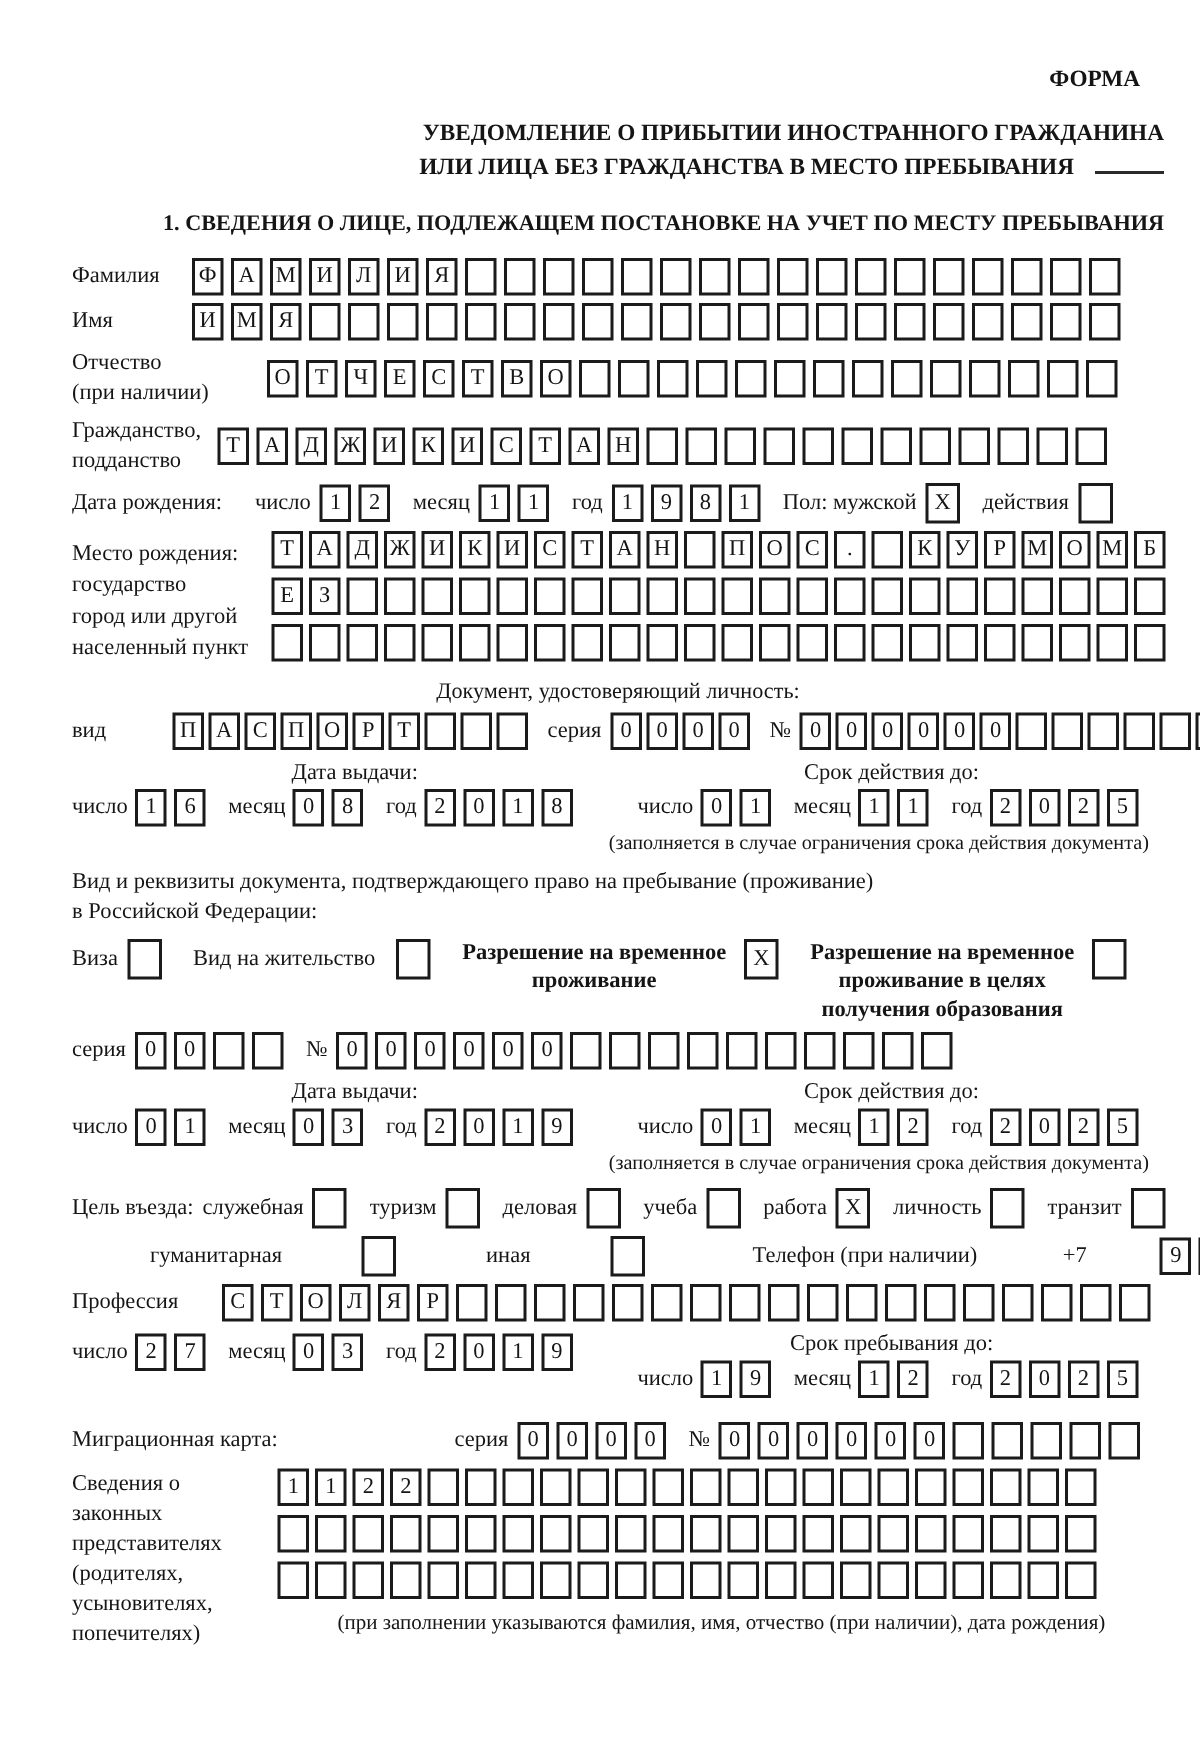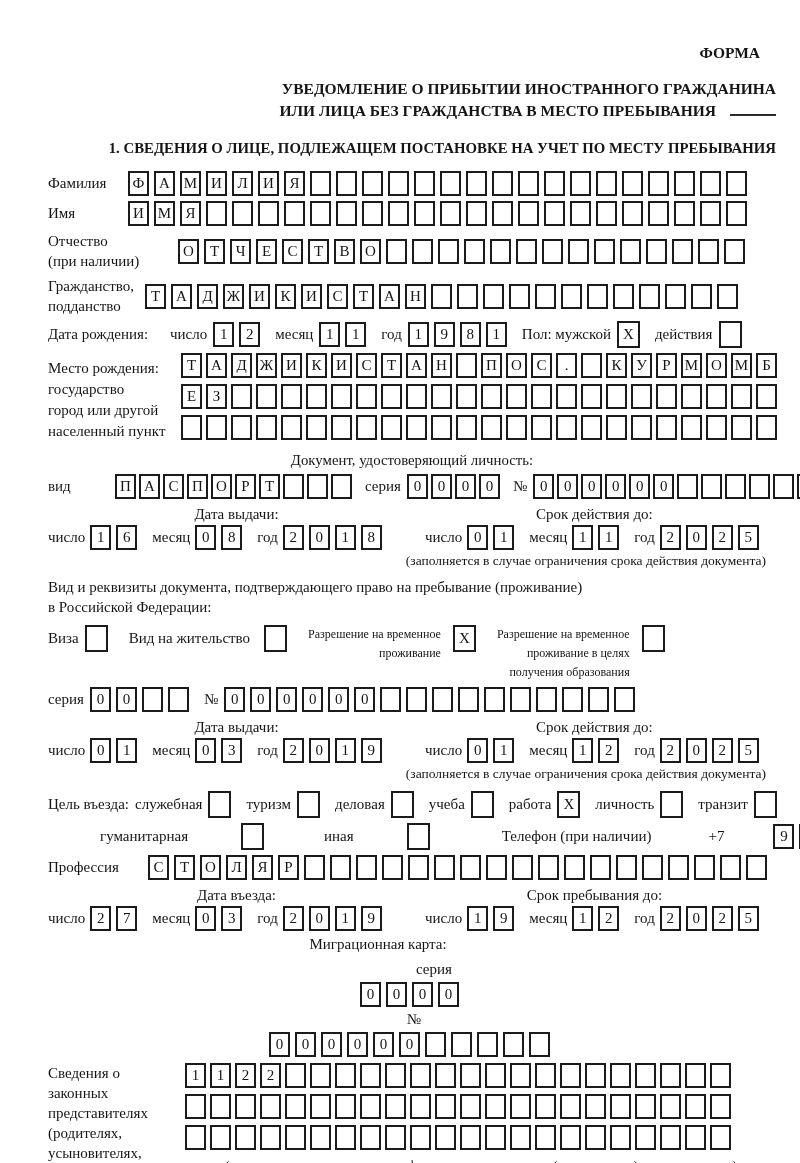--- a/index.html
+++ b/index.html
@@ -44,21 +44,21 @@
   .dcol.left{width:377px;}
   .dhead{font-size:15px; line-height:18px; text-align:center; white-space:nowrap;}
   .dg{display:flex; align-items:center; margin-top:2px; white-space:nowrap;}
   .dg .dlbl{font-size:15px; margin-right:5px; flex:0 0 auto;}
   .dg .gap{margin-left:10px;}
   .restrict{ text-align:right; padding-right:10px; font-size:13.5px; line-height:17px; margin-top:2px;}
 
   .intro{font-size:15px; line-height:20px; margin-top:8px;}
   .permit-row{display:flex; align-items:flex-start; margin-top:8px; white-space:nowrap;}
   .plabel{font-size:15px; line-height:27px; flex:0 0 auto; white-space:nowrap;}
-  .pmulti{font-size:12px; line-height:19px; text-align:right; flex:0 0 auto;}
+  .pmulti{font-size:15px; line-height:19px; text-align:center; flex:0 0 auto;font-weight:bold;}
   .ml6{margin-left:6px;} .ml10{margin-left:10px;} .ml12{margin-left:12px;}
   .ml14{margin-left:14px;} .ml16{margin-left:16px;} .ml24{margin-left:24px;} .ml50{margin-left:50px;}
   .indent52{margin-left:52px;gap:43px;}
 
   .rep-row{display:flex; align-items:flex-start; margin-top:6px;}
   .rep-labels{width:137px; font-size:15px; line-height:20px; flex:0 0 auto;}
   .rep-cells .cells{margin-bottom:6px;}
   .rep-note{font-size:14px; line-height:18px; margin-left:40px; margin-top:8px; white-space:nowrap;}
 </style>
 </head>
@@ -567,21 +567,20 @@
         <span class="cell"></span>
         <span class="cell"></span>
         <span class="cell"></span>
         <span class="cell"></span>
         <span class="cell"></span>
       </div>
   </div>
 
   <div class="dates-block">
     <div class="dcol left">
-      <div class="dhead">Дата въезда:</div>
       <div class="dg">
         <span class="dlbl">число</span>
         <div class="cells">
             <span class="cell">2</span>
             <span class="cell">7</span>
           </div>
         <span class="dlbl gap">месяц</span>
         <div class="cells">
             <span class="cell">0</span>
             <span class="cell">3</span>
@@ -612,21 +611,21 @@
         <div class="cells">
             <span class="cell">2</span>
             <span class="cell">0</span>
             <span class="cell">2</span>
             <span class="cell">5</span>
           </div>
       </div>
     </div>
   </div>
 
-  <div class="row" style="margin-top:1px;flex-direction:column;">
+  <div class="row" style="margin-top:16px;">
     <span class="lbl w205">Миграционная карта:</span>
     <span class="lbl ml50 mr6">серия</span>
     <div class="cells">
         <span class="cell">0</span>
         <span class="cell">0</span>
         <span class="cell">0</span>
         <span class="cell">0</span>
       </div>
     <span class="sublbl">№</span>
     <div class="cells">

